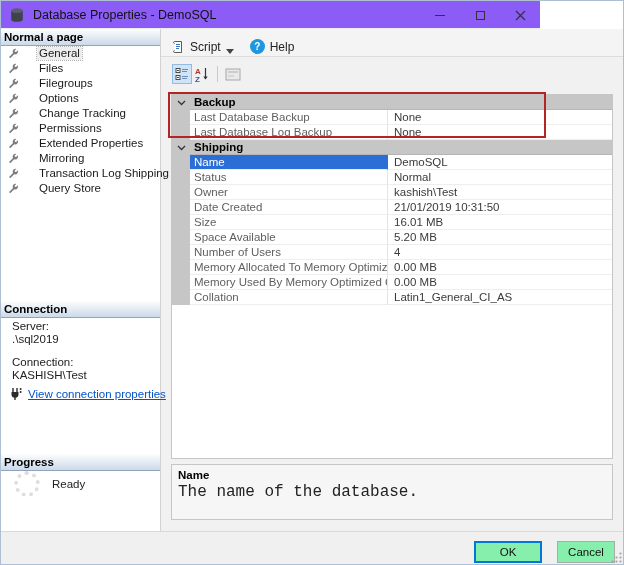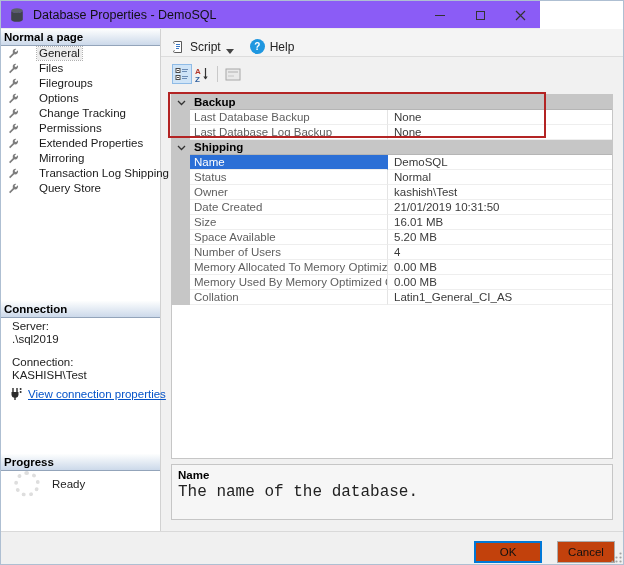--- a/index.html
+++ b/index.html
@@ -61,21 +61,21 @@
   .grow.property .chev{visibility:hidden;}
   .grow.selected .glabel{background:#2b6fd6;color:#fff;border-right-color:#2b6fd6;}
   
   .annotation{position:absolute;left:167px;top:91px;width:378px;height:46px;border:2px solid #b32424;pointer-events:none;}
   
   .descpanel{position:absolute;left:170px;top:463px;width:442px;height:56px;background:#f6f6f6;border:1px solid #c6c6c6;padding:4px 6px;}
   .desc-title{font-size:11.5px;font-weight:bold;color:#000;margin-bottom:2px;}
   .desc-text{font-size:16px;color:#222;font-family:Liberation Mono, monospace;}
   
   .footer{position:absolute;left:0;top:530px;width:624px;height:35px;background:#f0f0f0;border-top:1px solid #d9d9d9;}
-  .btn{position:absolute;top:9px;height:22px;font-size:11.5px;color:#111;background:#c2410c;border:1px solid #ababab;display:flex;align-items:center;justify-content:center;cursor:default;font-family:inherit;}
+  .btn{position:absolute;top:9px;height:22px;font-size:11.5px;color:#111;background:#86efac;border:1px solid #ababab;display:flex;align-items:center;justify-content:center;cursor:default;font-family:inherit;}
   .btn-ok{left:473px;width:68px;border:2px solid #0078d7;}
   .btn-cancel{left:556px;width:58px;}
   .grip{position:absolute;right:2px;bottom:2px;}
 </style>
 </head>
 <body>
 
 <div class="window">
 
   <div class="titlebar">

